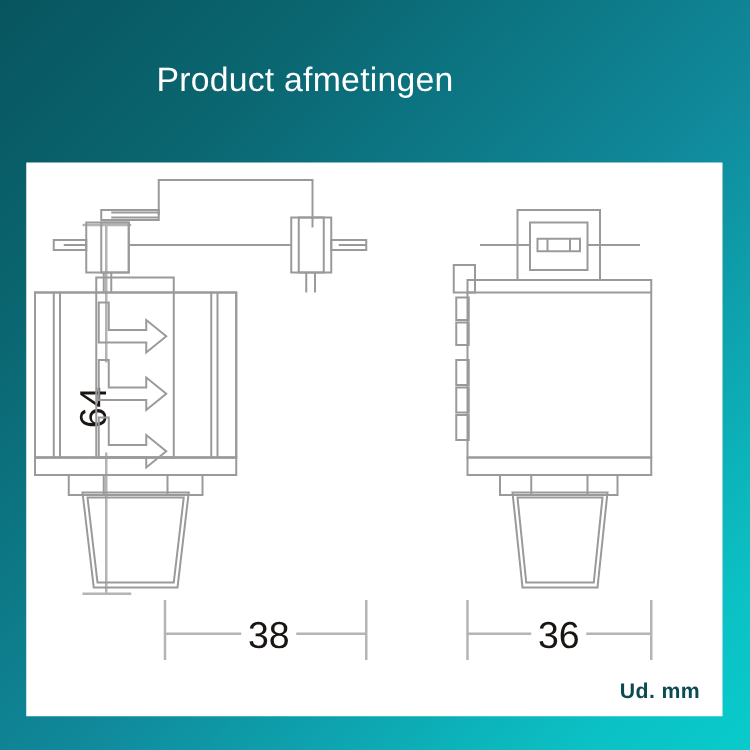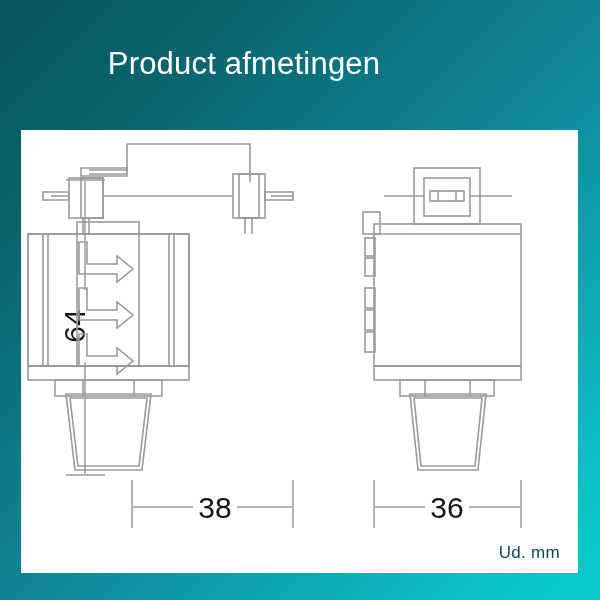--- a/index.html
+++ b/index.html
@@ -19,41 +19,41 @@
     background: linear-gradient(135deg, #07555f 0%, #0a6670 22%, #10899b 55%, #0bc0c4 88%, #09cbcb 100%);
     overflow: hidden;
   }
   #page-title {
     position: absolute;
     left: 0;
     top: 44px;
     width: 488px;
     text-align: center;
     color: #ffffff;
-    font-size: 31px;
+    font-size: 27px;
     font-weight: 400;
     letter-spacing: 0.2px;
     line-height: 40px;
     white-space: nowrap;
   }
   #white-panel {
     position: absolute;
     left: 21px;
     top: 130px;
     width: 557px;
     height: 443px;
     background: #ffffff;
   }
   #units-label {
     position: absolute;
     right: 18px;
     bottom: 10px;
     color: #0c4a52;
     font-size: 17px;
-    font-weight: normal;
+    font-weight: bold;
     letter-spacing: 0.3px;
     white-space: nowrap;
   }
   #drawing-svg {
     position: absolute;
     left: 0;
     top: 0;
     width: 557px;
     height: 443px;
     display: block;

